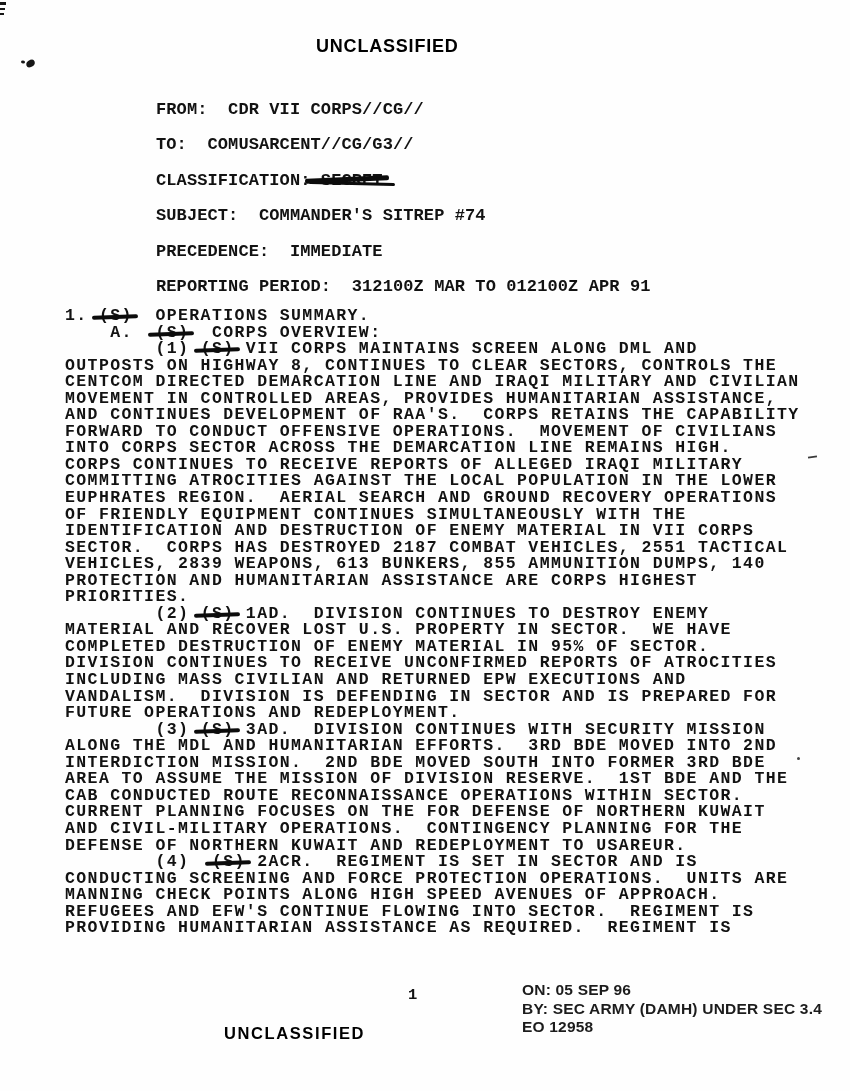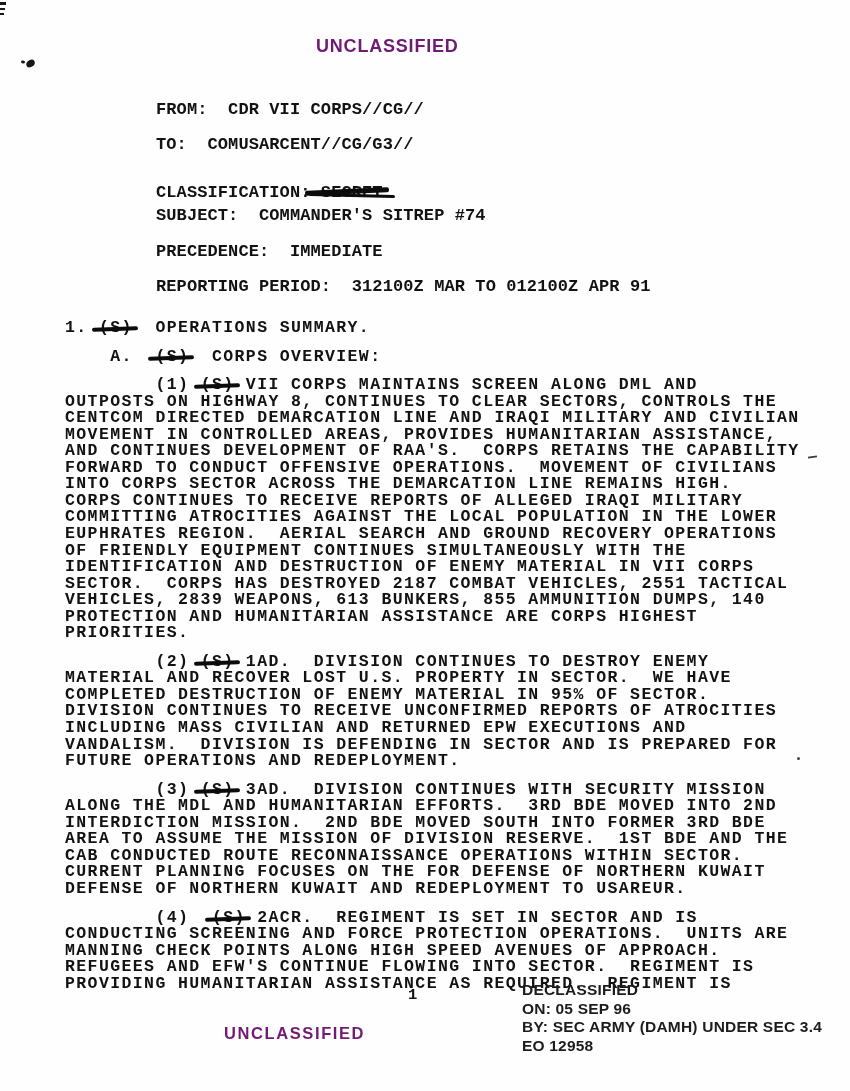--- a/index.html
+++ b/index.html
@@ -9,40 +9,40 @@
     background:#fefefe;
     overflow:hidden;
     color:#121212;
     font-family:"Liberation Mono", monospace;
   }
   
   .banner {
     position:absolute;
     font-family:"Liberation Sans", sans-serif;
     font-weight:700;
-    color:#701a75;
+    color:#000000;
   }
   .banner-top { top:36px; left:316px; font-size:18px; letter-spacing:0.8px; }
   .banner-bottom { top:1024px; left:224px; font-size:16.5px; letter-spacing:1.6px; }
 
   .header-block {
     position:absolute; top:100px; left:156px;
     font-size:17px; font-weight:700; letter-spacing:0.1px;
   }
   .header-line { height:35.4px; line-height:20px; white-space:pre; }
 
   .body-block {
     position:absolute; top:308px; left:65px;
     font-size:16.5px; font-weight:700; letter-spacing:1.4px;
     line-height:16.55px;
   }
   .body-line { white-space:pre; }
 
   
-  .struck { position:relative; display:inline-block;margin-top:12px; }
+  .struck { position:relative; display:inline-block; }
   .struck::after {
     content:""; position:absolute;
     left:-7px; right:-5px; top:7px; height:3.6px;
     background:#0c0c0c; border-radius:2px;
     transform:rotate(-2deg);
   }
   .struck.heavy::after {
     left:-16px; right:-6px; top:6px; height:4.5px;
     transform:rotate(-2.5deg);
   }
@@ -121,34 +121,34 @@
       <div class="body-line">DIVISION CONTINUES TO RECEIVE UNCONFIRMED REPORTS OF ATROCITIES</div>
       <div class="body-line">INCLUDING MASS CIVILIAN AND RETURNED EPW EXECUTIONS AND</div>
       <div class="body-line">VANDALISM.  DIVISION IS DEFENDING IN SECTOR AND IS PREPARED FOR</div>
       <div class="body-line">FUTURE OPERATIONS AND REDEPLOYMENT.</div>
       <div class="body-line">        (3) <span class="struck">(S)</span> 3AD.  DIVISION CONTINUES WITH SECURITY MISSION</div>
       <div class="body-line">ALONG THE MDL AND HUMANITARIAN EFFORTS.  3RD BDE MOVED INTO 2ND</div>
       <div class="body-line">INTERDICTION MISSION.  2ND BDE MOVED SOUTH INTO FORMER 3RD BDE</div>
       <div class="body-line">AREA TO ASSUME THE MISSION OF DIVISION RESERVE.  1ST BDE AND THE</div>
       <div class="body-line">CAB CONDUCTED ROUTE RECONNAISSANCE OPERATIONS WITHIN SECTOR.</div>
       <div class="body-line">CURRENT PLANNING FOCUSES ON THE FOR DEFENSE OF NORTHERN KUWAIT</div>
+      <div class="body-line">AND CIVIL-MILITARY OPERATIONS.  CONTINGENCY PLANNING FOR THE</div>
       <div class="body-line">DEFENSE OF NORTHERN KUWAIT AND REDEPLOYMENT TO USAREUR.</div>
       <div class="body-line">        (4)  <span class="struck">(S)</span> 2ACR.  REGIMENT IS SET IN SECTOR AND IS</div>
       <div class="body-line">CONDUCTING SCREENING AND FORCE PROTECTION OPERATIONS.  UNITS ARE</div>
       <div class="body-line">MANNING CHECK POINTS ALONG HIGH SPEED AVENUES OF APPROACH.</div>
       <div class="body-line">REFUGEES AND EFW'S CONTINUE FLOWING INTO SECTOR.  REGIMENT IS</div>
       <div class="body-line">PROVIDING HUMANITARIAN ASSISTANCE AS REQUIRED.  REGIMENT IS</div>
     </div>
 
   <div class="page-number">1</div>
 
   <div class="banner banner-bottom">UNCLASSIFIED</div>
 
   <div class="stamp-block">
-    <div>DECLASSIFIED</div>
     <div>ON: 05 SEP 96</div>
     <div>BY: SEC ARMY (DAMH) UNDER SEC 3.4</div>
     <div>EO 12958</div>
   </div>
 
   <div class="artifact a-edge1"></div>
   <div class="artifact a-edge2"></div>
   <div class="artifact a-edge3"></div>
   <div class="artifact a-blob"></div>
   <div class="artifact a-dash"></div>

